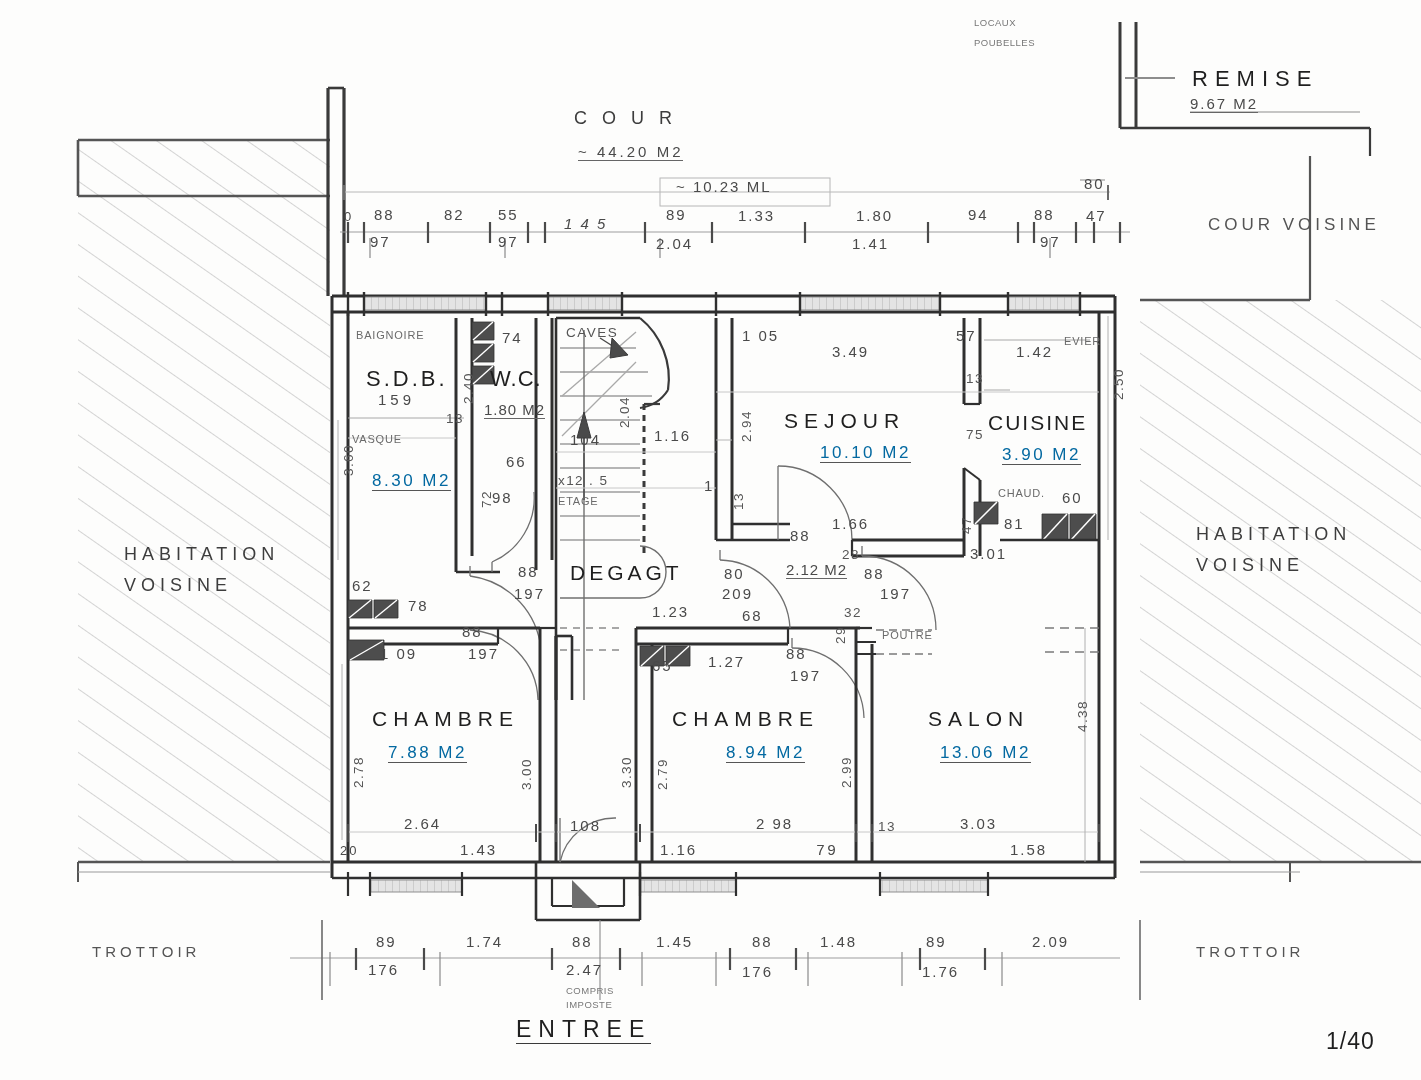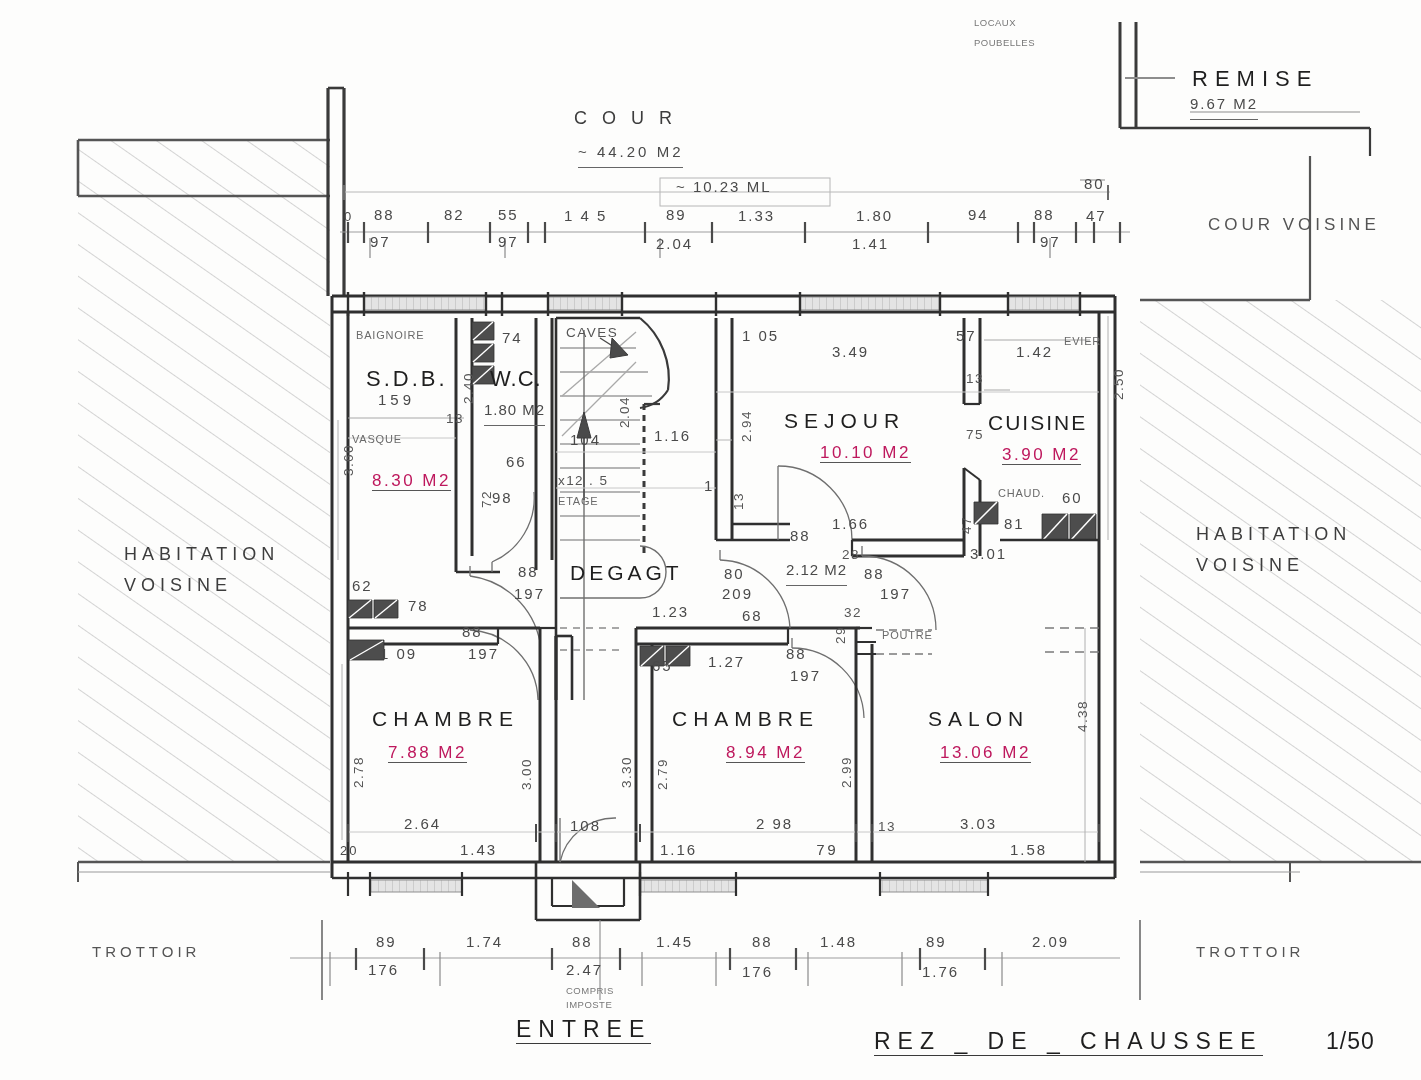--- a/index.html
+++ b/index.html
@@ -1,30 +1,30 @@
 <!DOCTYPE html>
 <html><head>
 <meta charset="utf-8">
 <style>
   html,body{margin:0;padding:0;background:#ffffff;}
   body{width:1421px;height:1080px;font-family:"Liberation Sans",sans-serif;color:#2b2b2b;}
   #plan{position:relative;width:1421px;height:1080px;overflow:hidden;background:#fdfdfc;}
   svg#vec{position:absolute;left:0;top:0;width:1421px;height:1080px;}
   .lbl{position:absolute;white-space:nowrap;color:#3a3a3a;line-height:1;}
   .room-name{font-size:21px;letter-spacing:6px;font-weight:400;color:#1f1f1f;}
-  .room-area{font-size:17px;letter-spacing:2.5px;color:#be185d;border-bottom:1.4px solid #555;padding-bottom:1px;}
+  .room-area{font-size:17px;letter-spacing:2.5px;color:#0369a1;border-bottom:1.4px solid #555;padding-bottom:1px;}
   .dim{font-size:15px;letter-spacing:2px;color:#4a4a4a;}
   .dim-s{font-size:13.5px;letter-spacing:1.4px;color:#565656;}
   .dim-xs{font-size:11px;letter-spacing:0.8px;color:#6a6a6a;}
   .tiny{font-size:9.5px;letter-spacing:0.5px;color:#777;}
   .ext{font-size:17px;letter-spacing:4px;color:#545454;}
   .ext2{font-size:18px;letter-spacing:5px;color:#3d3d3d;}
   .title-big{font-size:23px;letter-spacing:7px;color:#1f1f1f;}
   .vert{transform-origin:left top;transform:rotate(-90deg);}
-  .ul{border-bottom:1.3px solid #666;padding-bottom:8px;}
+  .ul{border-bottom:1.3px solid #666;padding-bottom:1px;}
   .ul2{border-bottom:1.6px solid #3a3a3a;padding-bottom:2px;}
 </style>
 </head>
 <body>
 
 <div id="plan">
 
 <svg id="vec" viewBox="0 0 1421 1080">
   <defs>
     <pattern id="hatchL" width="26" height="26" patternUnits="userSpaceOnUse" patternTransform="rotate(-55)">
@@ -376,21 +376,21 @@
 <div class="lbl ext2" style="left:1196px;top:525px;">HABITATION</div>
 <div class="lbl ext2" style="left:1196px;top:556px;">VOISINE</div>
 
 <div class="lbl ext" style="left:92px;top:944px;font-size:15px;">TROTTOIR</div>
 <div class="lbl ext" style="left:1196px;top:944px;font-size:15px;">TROTTOIR</div>
 
 <div class="lbl dim" style="left:344px;top:210px;font-size:13px;">0</div>
 <div class="lbl dim" style="left:374px;top:207px;">88</div>
 <div class="lbl dim" style="left:444px;top:207px;">82</div>
 <div class="lbl dim" style="left:498px;top:207px;">55</div>
-<div class="lbl dim" style="left:564px;top:208px;">1 4 5</div>
+<div class="lbl dim" style="left:564px;top:216px;font-style:italic;">1 4 5</div>
 <div class="lbl dim" style="left:666px;top:207px;">89</div>
 <div class="lbl dim" style="left:738px;top:208px;">1.33</div>
 <div class="lbl dim" style="left:856px;top:208px;">1.80</div>
 <div class="lbl dim" style="left:968px;top:207px;">94</div>
 <div class="lbl dim" style="left:1034px;top:207px;">88</div>
 <div class="lbl dim" style="left:1086px;top:208px;">47</div>
 
 <div class="lbl dim" style="left:370px;top:234px;">97</div>
 <div class="lbl dim" style="left:498px;top:234px;">97</div>
 <div class="lbl dim" style="left:656px;top:236px;">2.04</div>
@@ -504,16 +504,15 @@
 <div class="lbl dim" style="left:926px;top:934px;">89</div>
 <div class="lbl dim" style="left:1032px;top:934px;">2.09</div>
 <div class="lbl dim" style="left:368px;top:962px;">176</div>
 <div class="lbl dim" style="left:566px;top:962px;">2.47</div>
 <div class="lbl dim" style="left:742px;top:964px;">176</div>
 <div class="lbl dim" style="left:922px;top:964px;">1.76</div>
 <div class="lbl tiny" style="left:566px;top:986px;">COMPRIS</div>
 <div class="lbl tiny" style="left:566px;top:1000px;">IMPOSTE</div>
 
 <div class="lbl title-big ul2" style="left:516px;top:1018px;">ENTREE</div>
-<div class="lbl title-big ul2" style="left:874px;top:1030px;">REZ _ DE _ CHAUSSEE</div>
-<div class="lbl title-big" style="left:1326px;top:1030px;letter-spacing:1px;">1/50</div>
+<div class="lbl title-big" style="left:1326px;top:1030px;letter-spacing:1px;">1/40</div>
 
 </div>
 
 </body></html>

